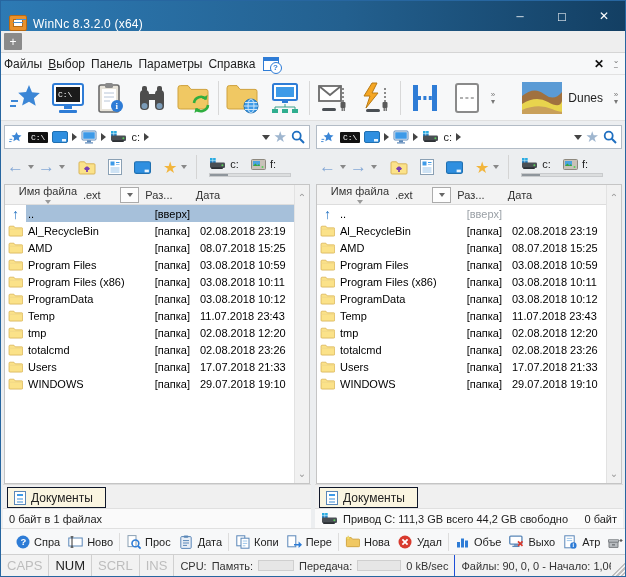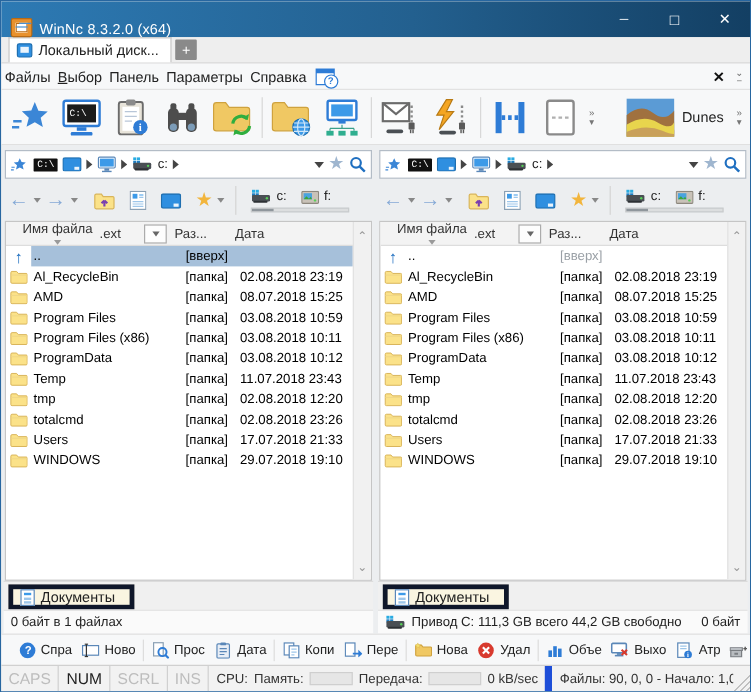--- a/index.html
+++ b/index.html
@@ -86,38 +86,38 @@
   .c-name { flex:1; white-space:nowrap; overflow:hidden; padding-left:2px; }
   .c-size { width:52px; flex:0 0 52px; text-align:right; }
   .c-date { width:104px; flex:0 0 104px; padding-left:10px; white-space:nowrap; }
   .frow.dim .c-size { color:#9aa0a6; }
 
   .scrolltrack { position:absolute; top:0; right:0; bottom:0; width:15px; background:#f1f1f1; border-left:1px solid #e2e2e2; display:flex; flex-direction:column; justify-content:space-between; align-items:center; padding:2px 0; }
   .sc-up::before { content:"⌃"; color:#9a9a9a; font-size:10px; }
   .sc-dn::before { content:"⌄"; color:#9a9a9a; font-size:10px; }
 
   .pane-footer-tabs { height:24px; flex:0 0 24px; background:#f0f0f0; display:flex; align-items:flex-end; padding-left:4px; border-top:1px solid #dcdcdc; }
-  .ftab { height:21px; background:#faf5e1; border:4px solid #0f172a; display:flex; align-items:center; gap:5px; padding:0 12px 0 6px; font-size:12px; color:#222; }
+  .ftab { height:21px; background:#faf5e1; border:1px solid #0f172a; display:flex; align-items:center; gap:5px; padding:0 12px 0 6px; font-size:12px; color:#222; }
   .doc-ic { width:12px; height:14px; background:#fff; border:1px solid #5a87b8; position:relative; }
   .doc-ic::before { content:""; position:absolute; left:2px; top:2px; right:2px; height:2px; background:#3d9ae8; box-shadow:0 4px 0 0 #9dc6ea, 0 7px 0 0 #9dc6ea; }
 
   .pane-status { height:20px; flex:0 0 20px; background:#fafafa; border-top:1px solid #e0e0e0; display:flex; align-items:center; font-size:11px; color:#222; padding:0 6px; gap:5px; }
   .pane-status.centered { justify-content:center; }
   .ps-right { margin-left:auto; }
 
   
   .fnbar { height:26px; flex:0 0 26px; background:#f7f8f9; border-top:1px solid #e0e0e0; display:flex; align-items:center; padding:0 2px; overflow:hidden; }
   .grip { width:5px; height:16px; margin:0 4px; background:repeating-linear-gradient(180deg,#c9c9c9 0 2px,transparent 2px 4px); }
   .fn-btn { display:flex; align-items:center; gap:4px; padding:2px 4px; font-size:11px; color:#222; max-width:58px; overflow:hidden; white-space:nowrap; flex:0 0 auto; }
   .fn-sep { width:1px; height:18px; background:#ddd; margin:0 2px; flex:0 0 1px; }
   .fni { width:15px; height:14px; flex:0 0 15px; display:flex; align-items:center; justify-content:center; }
 
   
   .statusbar { height:22px; flex:0 0 22px; background:#f2f2f2; border-top:1px solid #d0d0d0; display:flex; align-items:stretch; font-size:11px; color:#333; }
-  .sb-cell { border-right:6px solid #1d4ed8; display:flex; align-items:center; padding:0 6px; gap:5px; white-space:nowrap; overflow:hidden; }
+  .sb-cell { border-right:1px solid #1d4ed8; display:flex; align-items:center; padding:0 6px; gap:5px; white-space:nowrap; overflow:hidden; }
   .lock { padding:0 6px; font-size:13px; display:flex; align-items:center; border-right:1px solid #d0d0d0; color:#bdbdbd; }
   .lock.active { color:#222; }
   .mini-bar { width:36px; height:11px; background:#e6e6e6; border:1px solid #cfcfcf; }
   .sb-files { flex:1; border-right:none; }
   .sb-grip { width:14px; background:
      linear-gradient(135deg, transparent 0 60%, #c0c0c0 60% 66%, transparent 66% 74%, #c0c0c0 74% 80%, transparent 80% 88%, #c0c0c0 88% 94%, transparent 94%); }
 
   svg { display:block; }
 </style>
 </head>
@@ -129,24 +129,20 @@
     <span class="app-logo"></span>
     <span class="title-text">WinNc 8.3.2.0 (x64)</span>
     <span class="title-controls">
       <span class="tc-btn tc-min"></span>
       <span class="tc-btn tc-max"></span>
       <span class="tc-btn tc-close"></span>
     </span>
   </div>
 
   <div class="tabbar">
-    <span class="doc-tab">
-      <span class="tab-ic"></span>
-      <span>Локальный диск...</span>
-    </span>
     <span class="new-tab">+</span>
   </div>
 
   <div class="menubar">
     <span class="menu-item">Файлы</span>
     <span class="menu-item accel">Выбор</span>
     <span class="menu-item">Панель</span>
     <span class="menu-item">Параметры</span>
     <span class="menu-item">Справка</span>
     <span class="menu-help-ic"></span>

